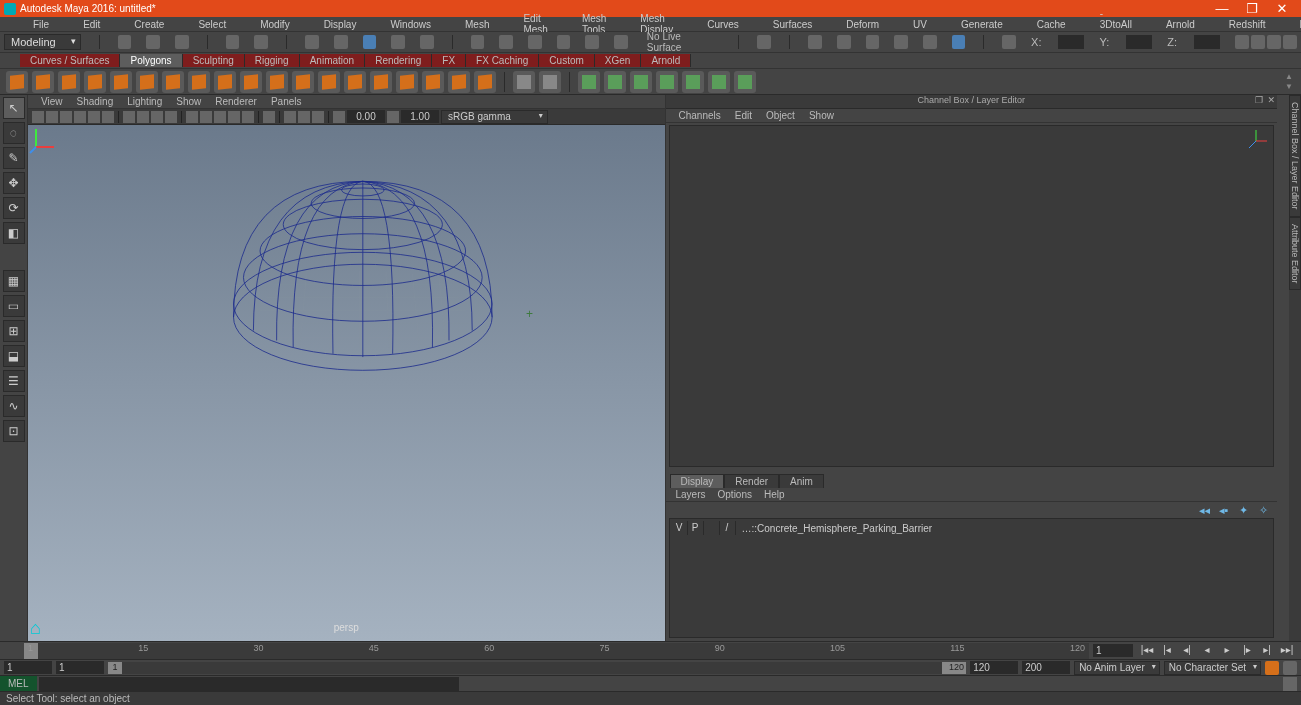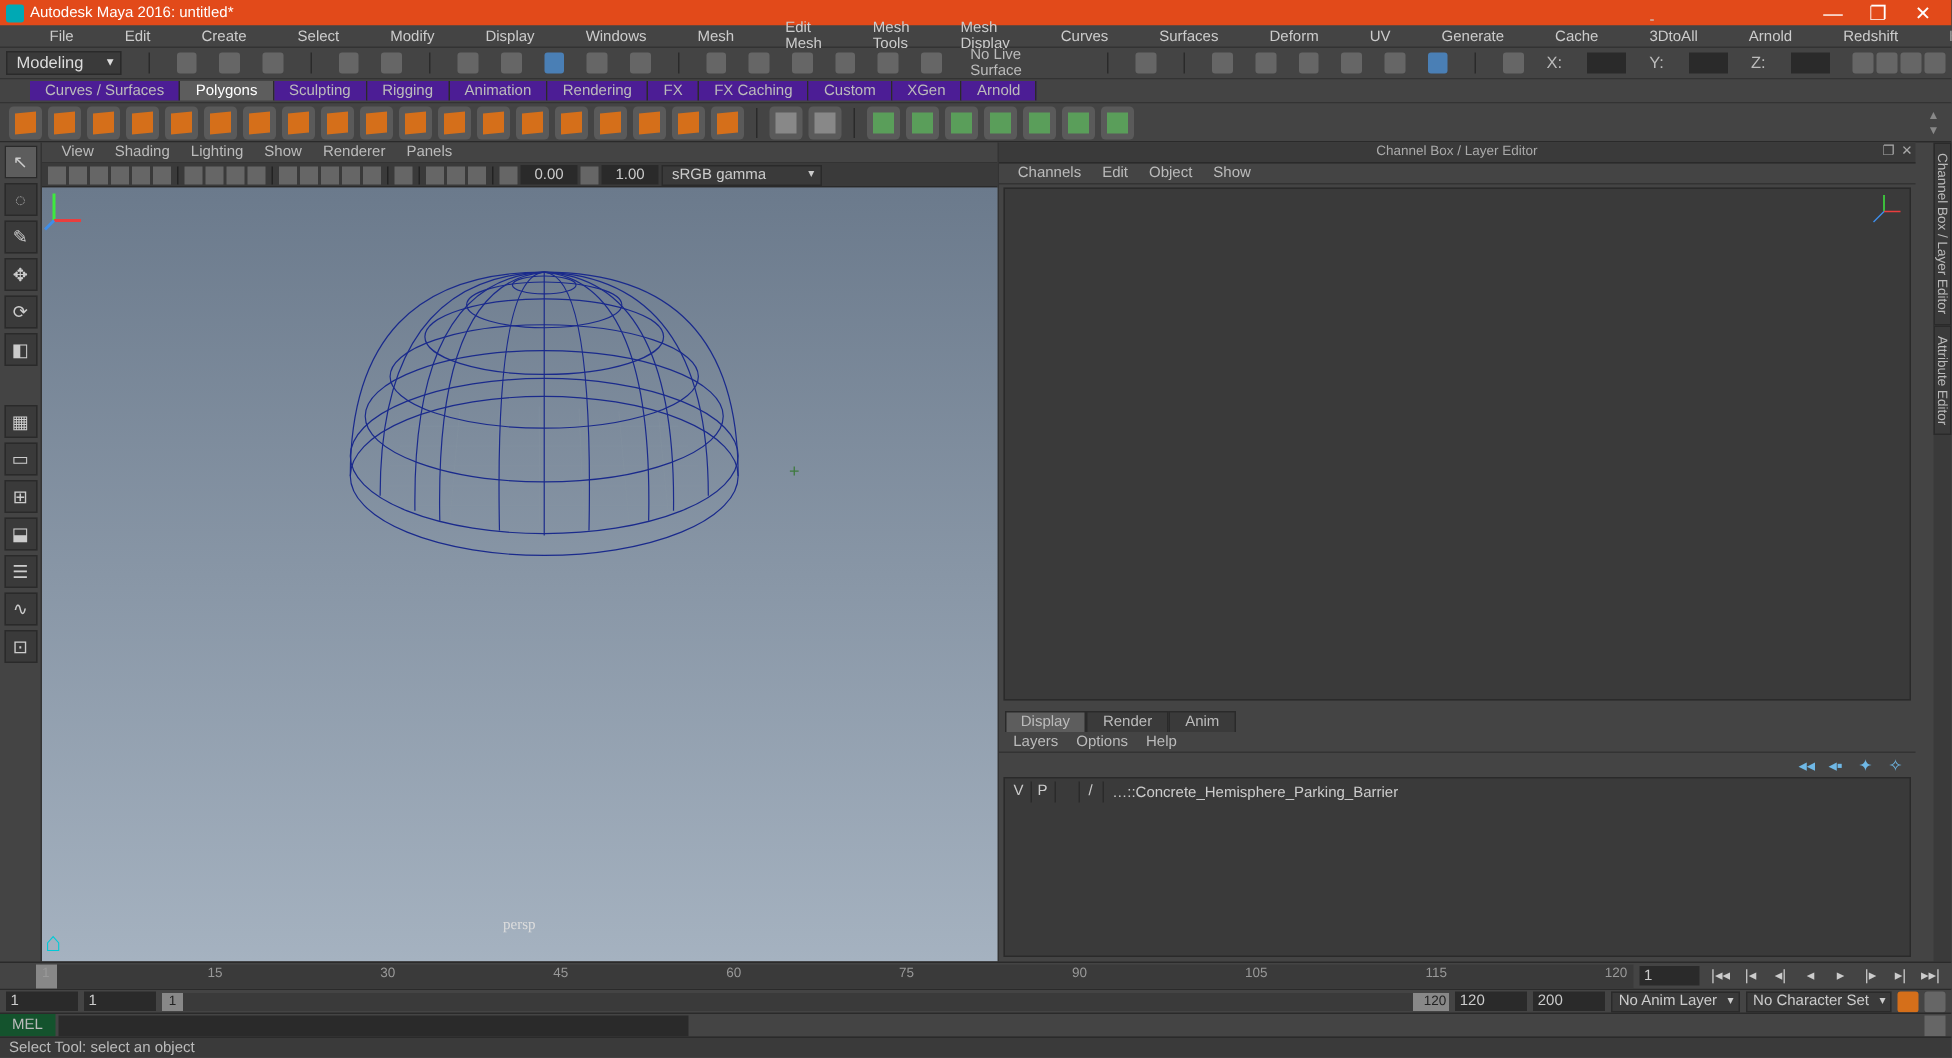--- a/index.html
+++ b/index.html
@@ -23,21 +23,21 @@
 .tool-icon { width: 16px; height: 16px; background: #666; border-radius: 2px; cursor: pointer; }
 .tool-icon.sm { width: 14px; height: 14px; }
 .tool-icon.blue { background: #4a7fb5; }
 .sep { width: 1px; height: 14px; background: #2a2a2a; margin: 0 3px; }
 .no-live { font-size: 10px; color: #bbb; padding: 0 4px; }
 .xyz-field { width: 26px; height: 14px; background: #2a2a2a; border: none; color: #ccc; font-size: 10px; padding: 0 2px; margin-left: 2px; }
 .right-icons { margin-left: auto; display: flex; gap: 2px; }
 
 
 .shelf-tabs { height: 16px; background: #444444; display: flex; align-items: center; padding-left: 20px; border-bottom: 1px solid #333; }
-.shelf-tab { padding: 1px 10px; font-size: 10px; cursor: pointer; background: #4c1d95; border-right: 1px solid #2a2a2a; color: #bbb; }
+.shelf-tab { padding: 1px 10px; font-size: 10px; cursor: pointer; background: #7f1d1d; border-right: 1px solid #2a2a2a; color: #bbb; }
 .shelf-tab.active { background: #5d5d5d; color: #fff; }
 
 
 .shelf-bar { height: 26px; background: #444444; display: flex; align-items: center; padding: 0 6px; gap: 4px; border-bottom: 1px solid #2a2a2a; }
 .shelf-icon { width: 22px; height: 22px; background: #5a5a5a; border-radius: 3px; cursor: pointer; position: relative; }
 .shelf-icon.cube::before { content: ""; position: absolute; inset: 4px; background: #d56f1a; transform: skewY(-6deg); }
 .shelf-icon.green::before { content:""; position:absolute; inset:4px; background:#5a9e5a; }
 .shelf-icon.gray::before { content:""; position:absolute; inset:4px; background:#888; }
 .shelf-sep { width: 1px; height: 20px; background: #2a2a2a; margin: 0 4px; }
 
@@ -56,21 +56,21 @@
 .panel-menu .pm { padding: 0 7px; cursor: pointer; }
 .panel-toolbar { height: 16px; background: #3a3a3a; display: flex; align-items: center; padding: 0 4px; gap: 2px; border-bottom: 1px solid #2a2a2a; }
 .pt-icon { width: 12px; height: 12px; background: #666; cursor: pointer; }
 .pt-sep { width:1px; height:12px; background:#222; margin:0 2px; }
 .pt-field { width: 38px; height: 13px; background: #2a2a2a; border: none; color:#ccc; font-size:10px; text-align:center; }
 .gamma-sel { background: #3a3a3a; border:1px solid #2a2a2a; font-size:10px; color:#ccc; padding: 0 36px 0 6px; height: 14px; position:relative; }
 .gamma-sel::after{ content:"▾"; position:absolute; right:4px; font-size:8px; }
 
 .viewport { flex: 1; background: linear-gradient(#6b7a8c, #a5b2c0); position: relative; overflow: hidden; }
 .viewport svg { position: absolute; inset: 0; }
-.cam-label { position: absolute; bottom: 19px; left: 50%; transform: translateX(-50%); color: #ddd; font-size: 10px; font-family: Liberation Serif, serif; }
+.cam-label { position: absolute; bottom: 8px; left: 50%; transform: translateX(-50%); color: #ddd; font-size: 10px; }
 .axis-gizmo { position: absolute; left: 18px; bottom: 6px; width: 30px; height: 30px; }
 .home-icon { position:absolute; left:2px; bottom:2px; color:#00c9d6; font-size:18px; }
 .center-marker { position: absolute; left: 498px; top: 182px; color:#3e7a3e; font-size:12px; }
 
 
 .right-panels { width: 290px; background: #444444; display: flex; flex-direction: column; border-left:1px solid #333; }
 .cb-header { height: 14px; background:#3a3a3a; text-align:center; font-size:9px; color:#aaa; border-bottom:1px solid #2a2a2a; position:relative; }
 .cb-header .mini-btn { position:absolute; right:2px; top:0; font-size:9px; cursor:pointer; }
 .cb-header .mini-btn2 { position:absolute; right:14px; top:0; font-size:9px; cursor:pointer; }
 .cb-menu { height: 14px; display:flex; align-items:center; padding: 0 6px; font-size:10px; border-bottom:1px solid #333; }

